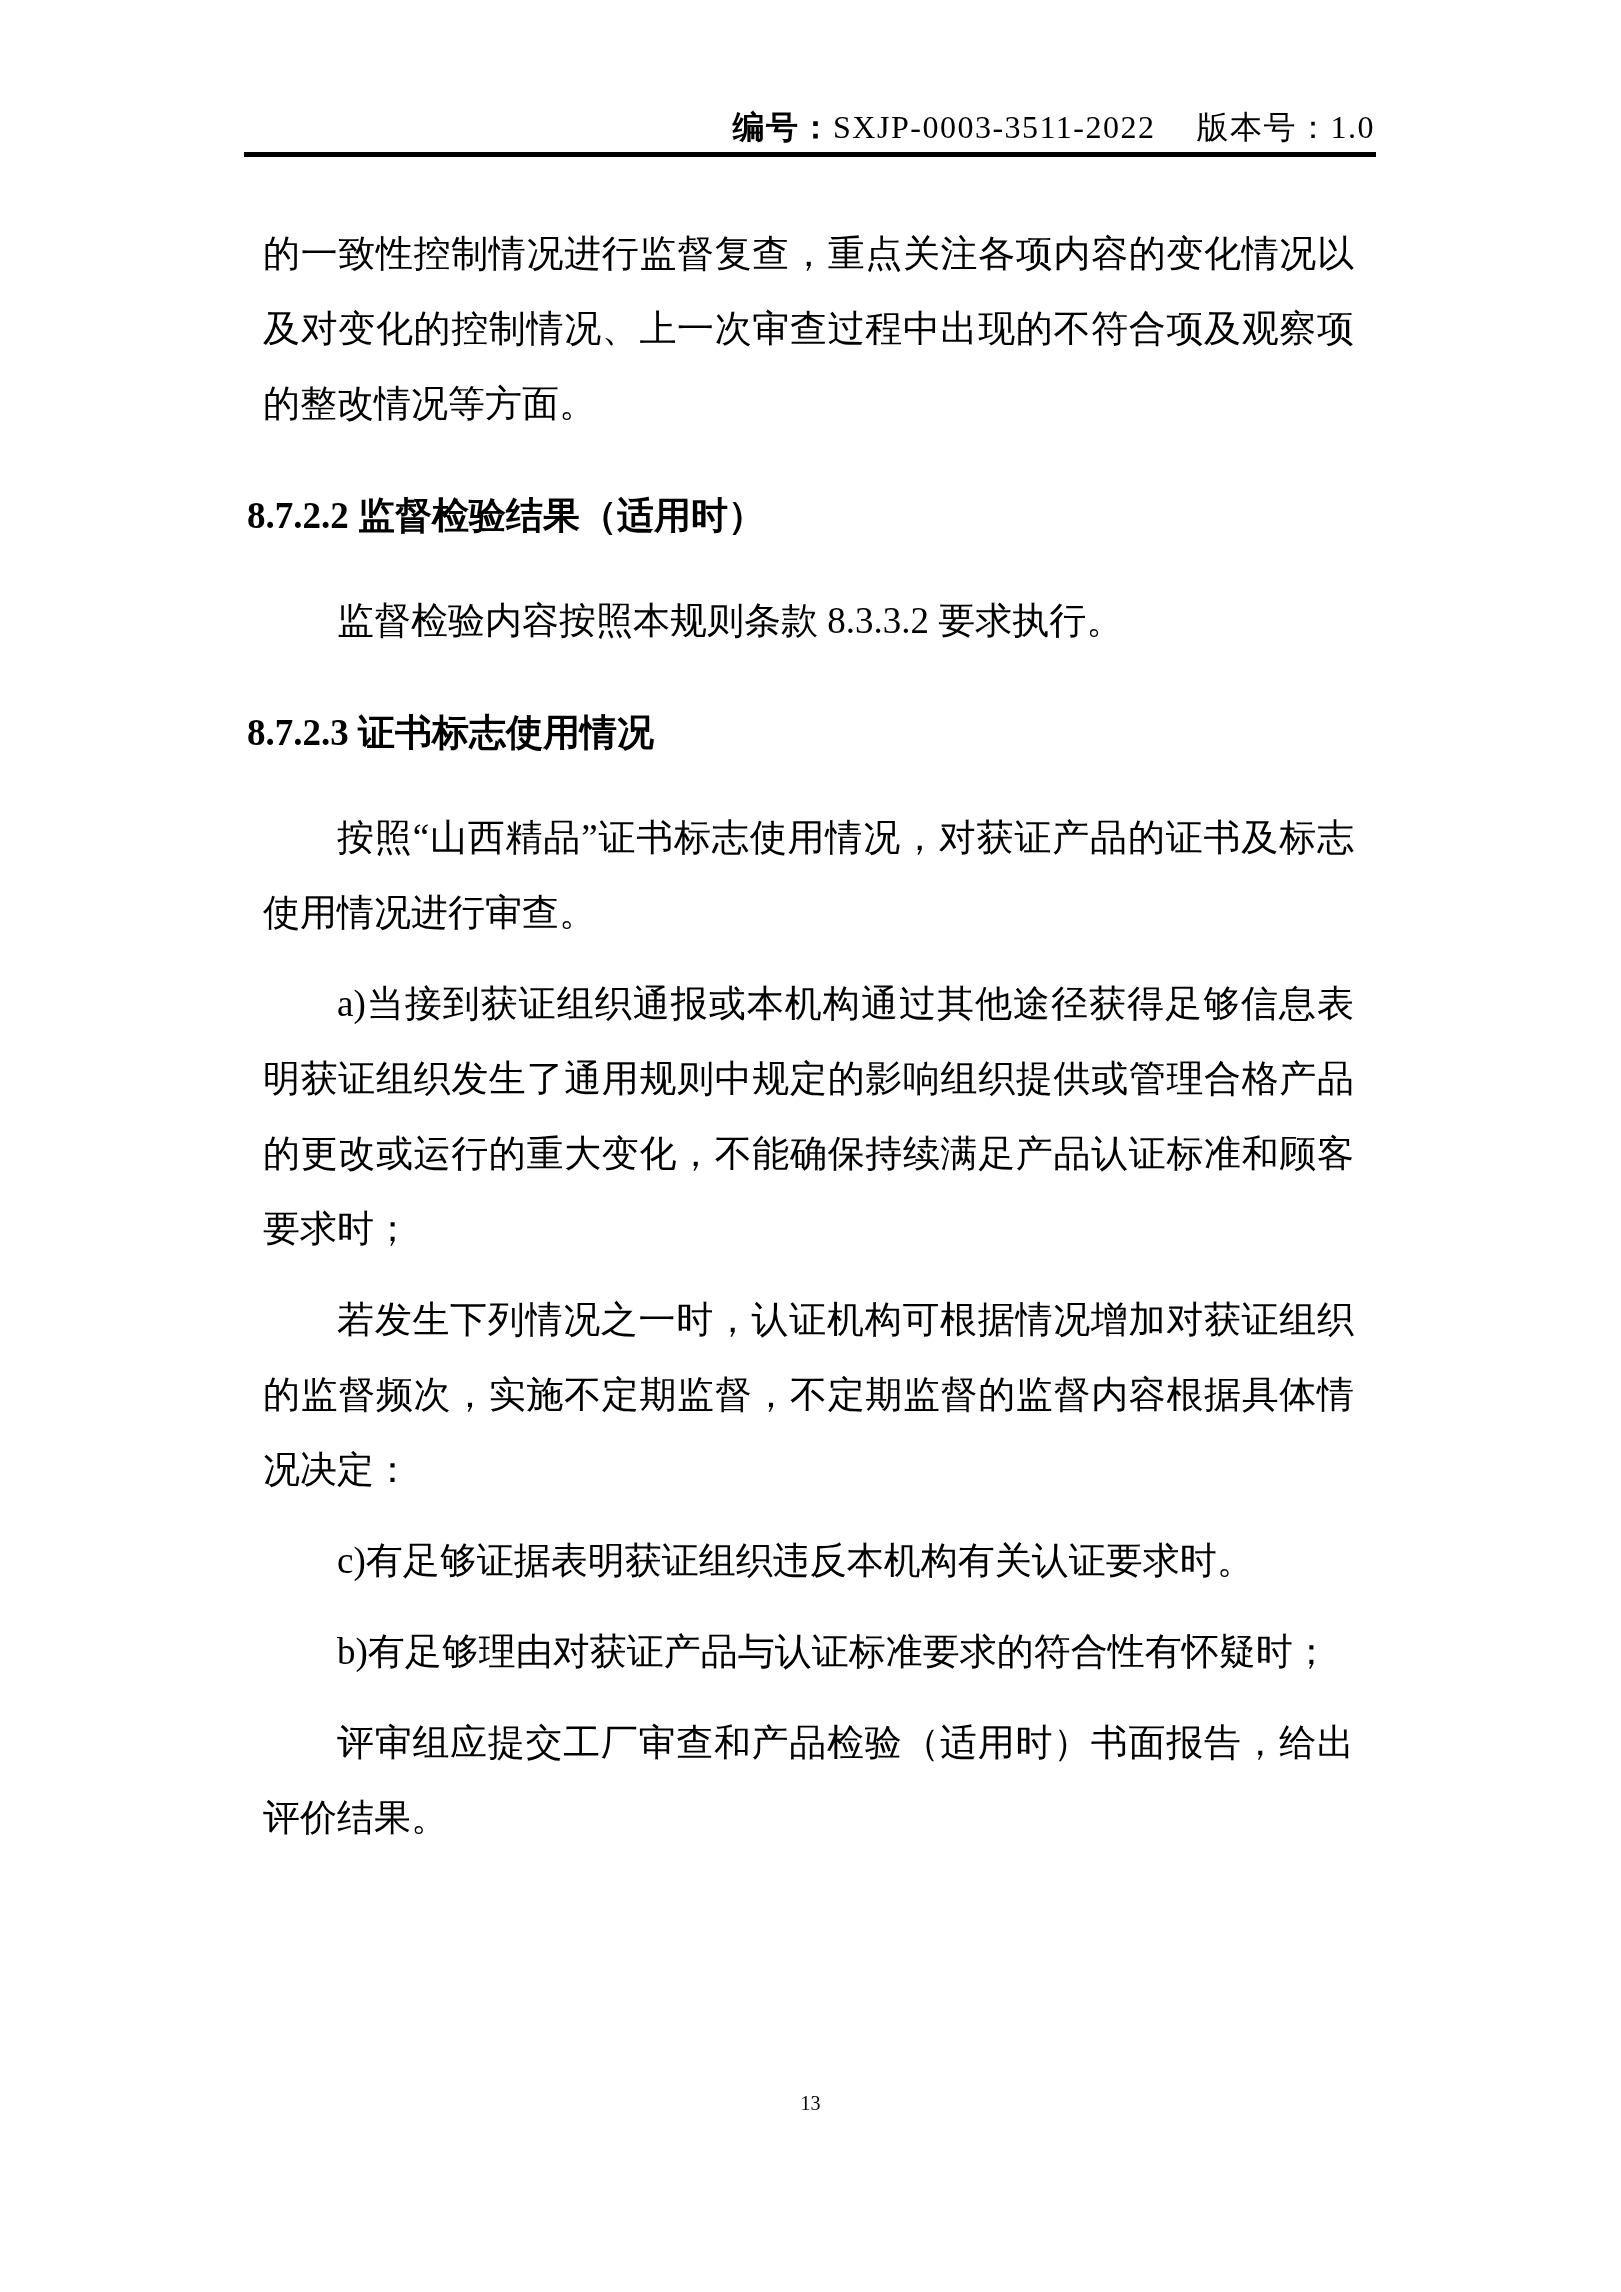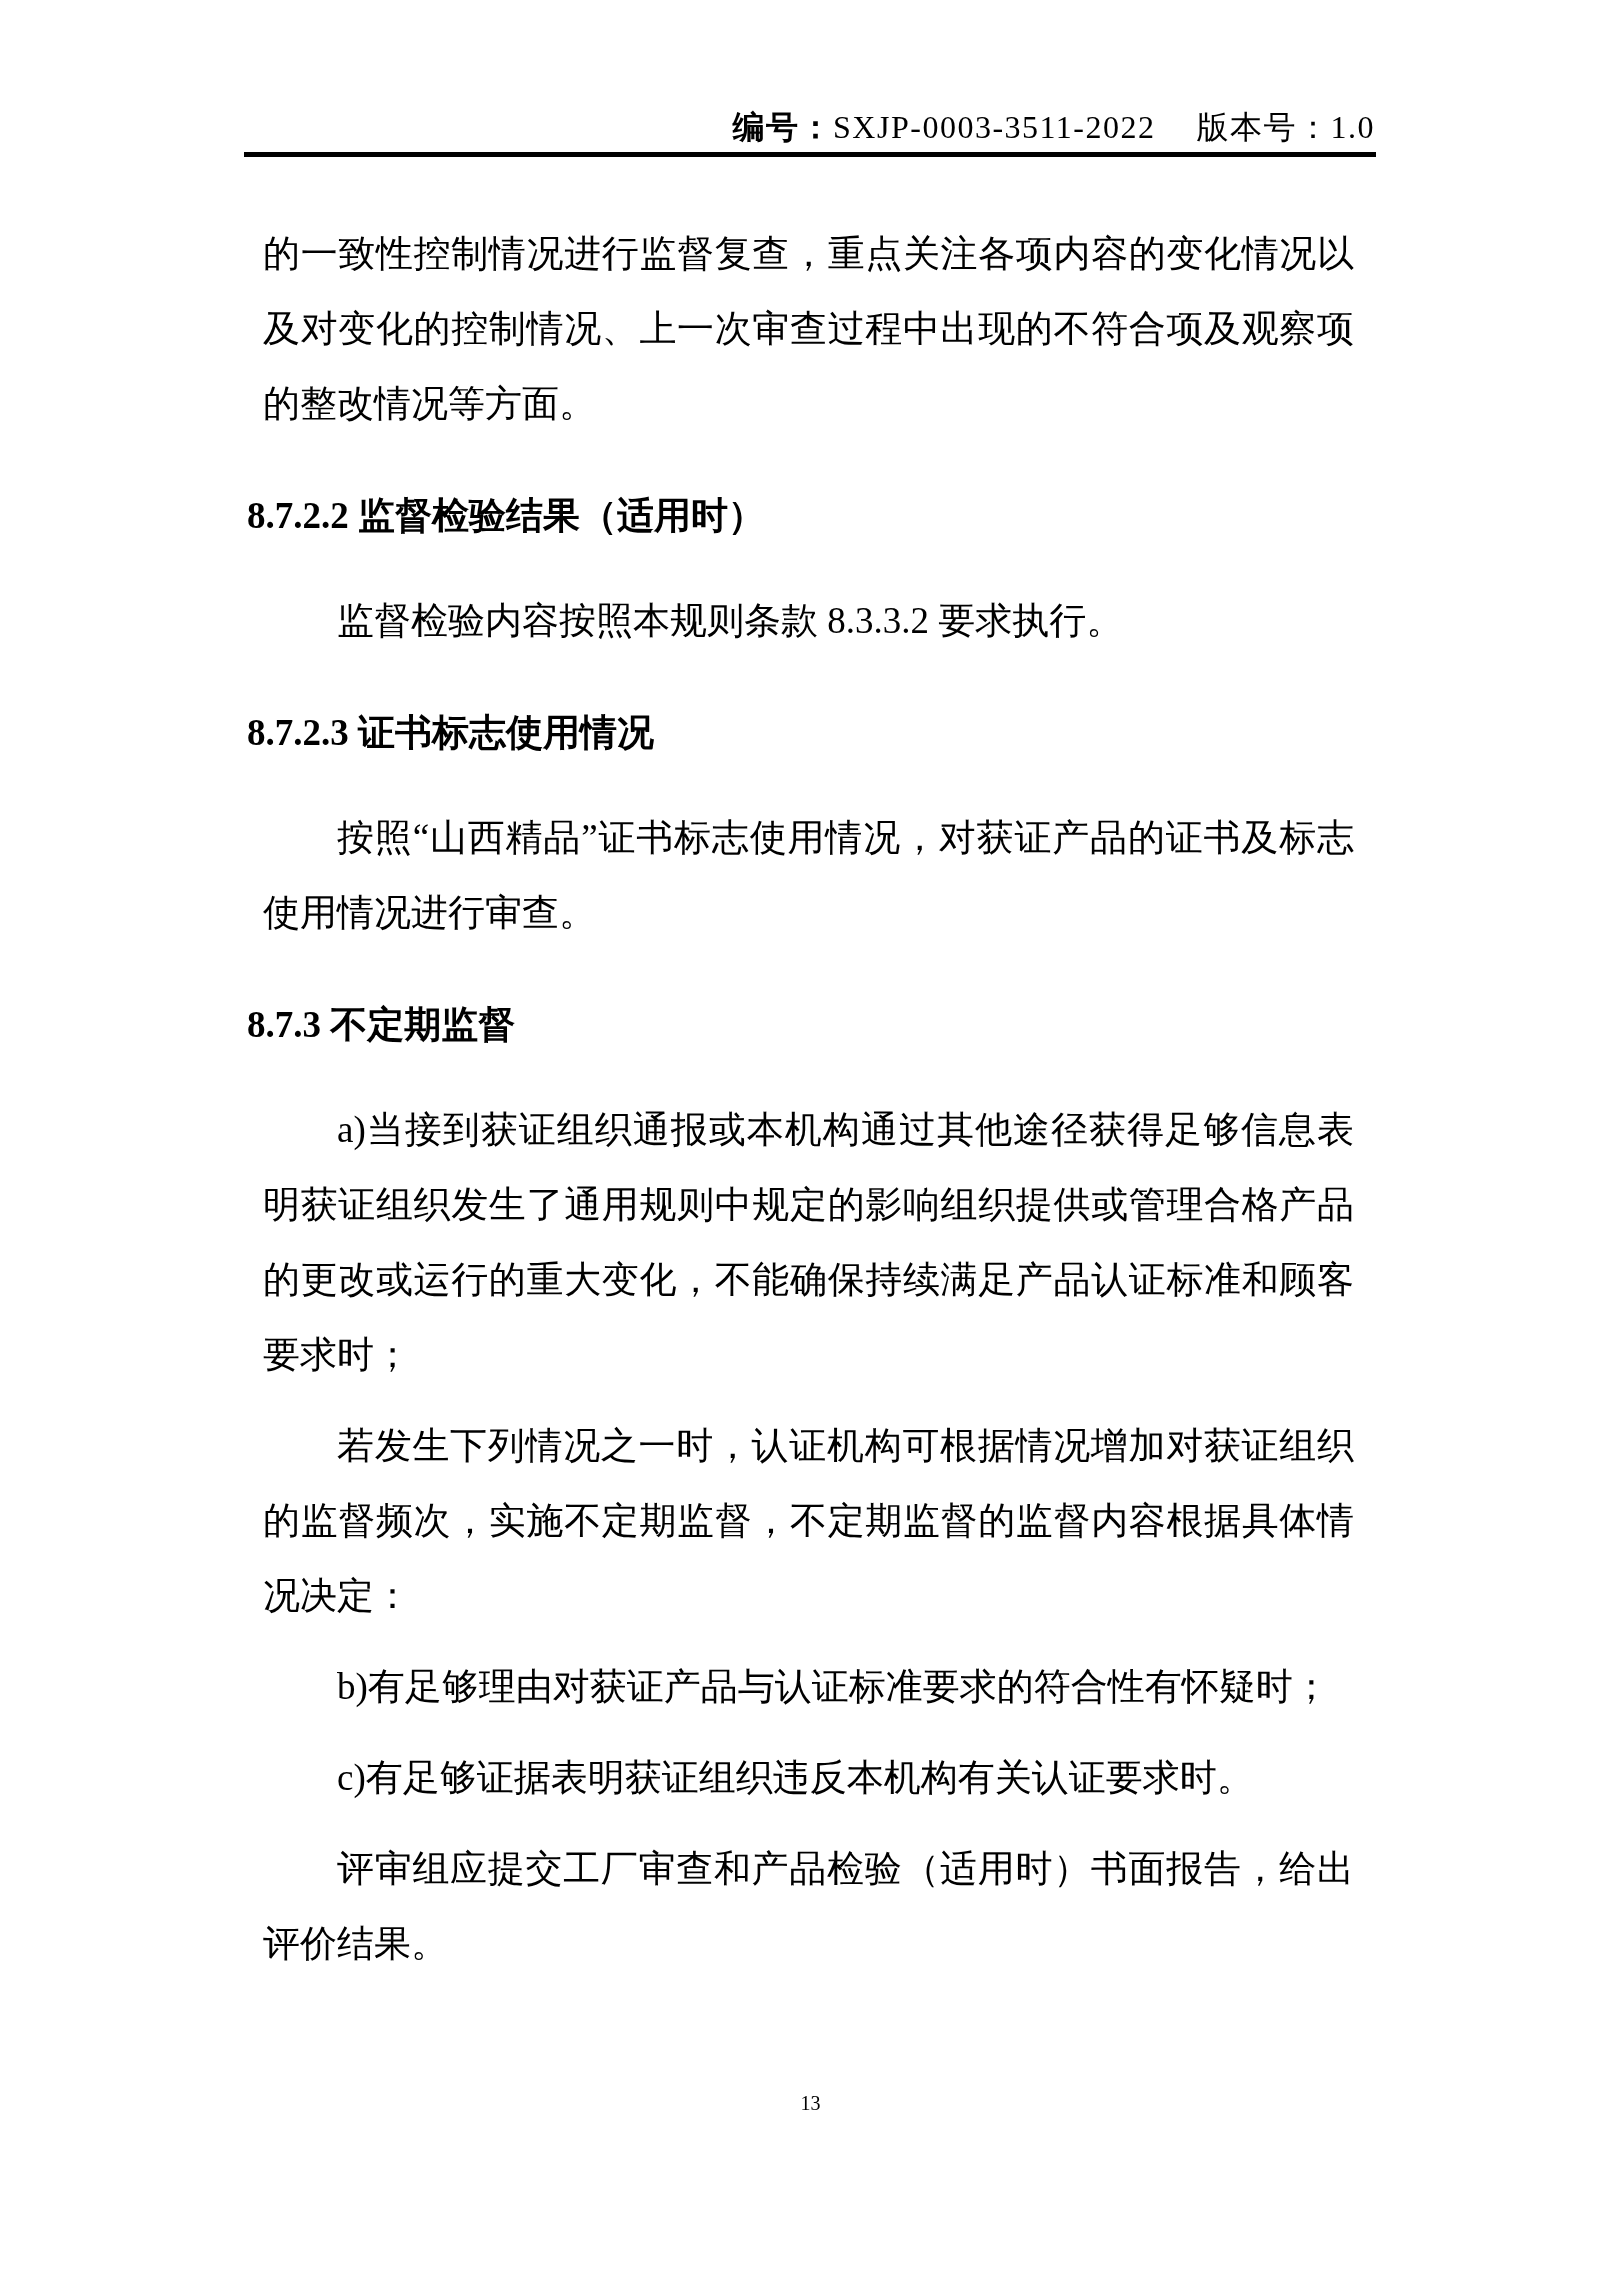--- a/index.html
+++ b/index.html
@@ -71,24 +71,23 @@
   </div>
 
   <div class="rule"></div>
 
   <div class="content">
     <p class="para cont">的一致性控制情况进行监督复查，重点关注各项内容的变化情况以及对变化的控制情况、上一次审查过程中出现的不符合项及观察项的整改情况等方面。</p>
     <h2 class="heading">8.7.2.2  监督检验结果（适用时）</h2>
     <p class="para">监督检验内容按照本规则条款 8.3.3.2 要求执行。</p>
     <h2 class="heading">8.7.2.3  证书标志使用情况</h2>
     <p class="para">按照“山西精品”证书标志使用情况，对获证产品的证书及标志使用情况进行审查。</p>
-    <h2 class="heading">8.7.3 不定期监督</h2>
     <p class="para">a)当接到获证组织通报或本机构通过其他途径获得足够信息表明获证组织发生了通用规则中规定的影响组织提供或管理合格产品的更改或运行的重大变化，不能确保持续满足产品认证标准和顾客要求时；</p>
     <p class="para">若发生下列情况之一时，认证机构可根据情况增加对获证组织的监督频次，实施不定期监督，不定期监督的监督内容根据具体情况决定：</p>
+    <p class="para">c)有足够证据表明获证组织违反本机构有关认证要求时。</p>
     <p class="para">b)有足够理由对获证产品与认证标准要求的符合性有怀疑时；</p>
-    <p class="para">c)有足够证据表明获证组织违反本机构有关认证要求时。</p>
     <p class="para">评审组应提交工厂审查和产品检验（适用时）书面报告，给出评价结果。</p>
   </div>
 
   <div class="page-number">13</div>
 
 </div>
 
 
 </body></html>

